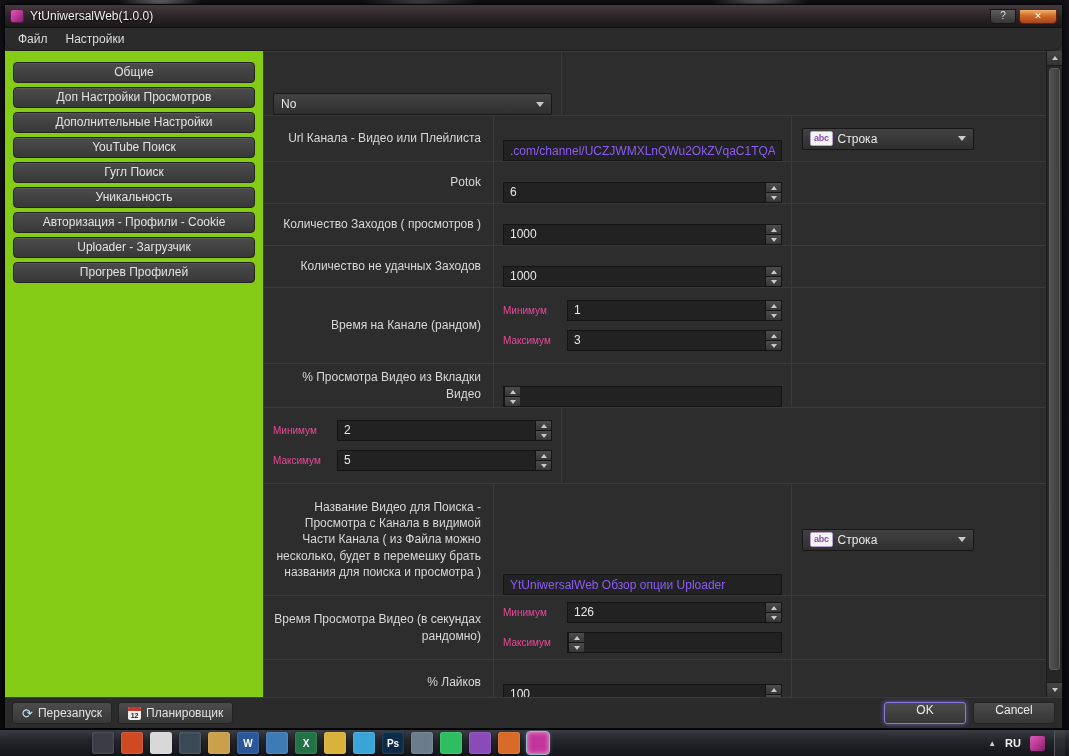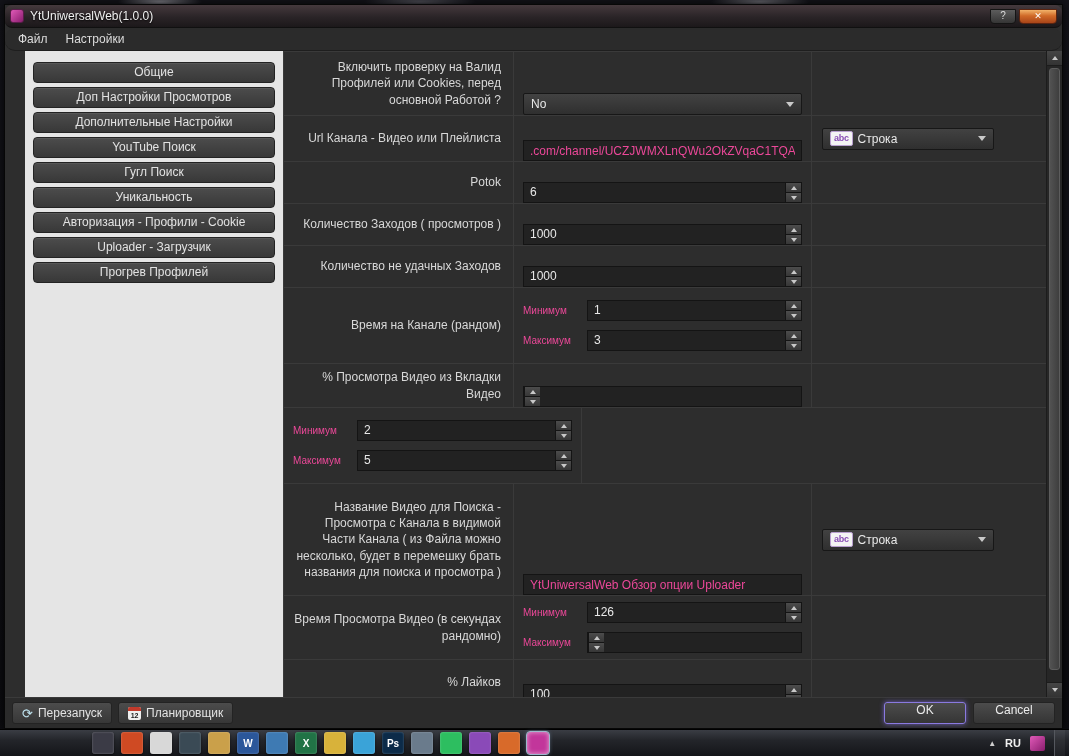--- a/index.html
+++ b/index.html
@@ -7,50 +7,50 @@
   .screen{position:relative;width:1069px;height:756px;overflow:hidden;
     background:
       radial-gradient(60px 10px at 160px 2px, rgba(220,220,230,.55), transparent 70%),
       radial-gradient(80px 10px at 420px 2px, rgba(200,200,215,.35), transparent 70%),
       radial-gradient(70px 10px at 760px 2px, rgba(215,215,225,.45), transparent 70%),
       linear-gradient(#14141a,#0c0c10);}
   
   .window{position:absolute;left:4px;top:4px;width:1059px;height:725px;background:#2d2d2d;
     border:1px solid #070707;box-shadow:0 0 10px rgba(0,0,0,.85);display:flex;flex-direction:column;}
   .titlebar{height:23px;display:flex;align-items:center;padding:0 5px;gap:6px;
-    background:linear-gradient(#45393d 0%,#2a2427 55%,#1c181a 100%);border-bottom:1px solid #101010;border-radius:7px;}
+    background:linear-gradient(#45393d 0%,#2a2427 55%,#1c181a 100%);border-bottom:1px solid #101010;}
   .app-ico{width:14px;height:14px;border-radius:3px;border:1px solid #5a1d4a;
     background:linear-gradient(135deg,#e05ab8,#8a1d6e);}
   .title-text{color:#f0f0f0;font-size:12px;text-shadow:0 1px 2px #000;}
   .tb-btns{margin-left:auto;display:flex;gap:3px;align-items:flex-start;}
   .tb-help{width:26px;height:15px;border:1px solid #141414;border-radius:0 0 4px 4px;color:#ddd;
     background:linear-gradient(#5c5c5c,#353535);font-size:10px;line-height:12px;text-align:center;cursor:default;}
   .tb-close{width:38px;height:15px;border:1px solid #5a2410;border-radius:0 0 4px 4px;color:#fff;
     background:linear-gradient(#f2b36a,#d06a28 45%,#a84418);font-size:9px;line-height:13px;text-align:center;cursor:default;}
   .menubar{height:23px;background:#2b2b2b;border-bottom:1px solid #1e1e1e;display:flex;align-items:center;padding:0 4px;border-radius:10px;}
   .menu-item{color:#dcdcdc;font-size:12px;padding:2px 9px;border-radius:2px;}
   
   .body{flex:1;display:flex;overflow:hidden;}
-  .sidebar{width:258px;padding-top:7px;background:#e5e5e5;margin-left:20px;}
+  .sidebar{width:258px;padding-top:7px;background:#84cc16;}
   .side-btn{display:block;margin:4px 8px;height:21px;line-height:19px;text-align:center;color:#e2e2e2;font-size:12px;
     background:linear-gradient(#4c4c4c,#383838);border:1px solid #232323;border-radius:4px;
     box-shadow:inset 0 1px 0 rgba(255,255,255,.07);}
   .form{flex:1;overflow:hidden;border-left:1px solid #3a3a3a;border-top:1px solid #3a3a3a;}
   .row{display:flex;border-bottom:1px solid #3a3a3a;}
   .h64{height:64px}.h46{height:46px}.h42{height:42px}.h76{height:76px}.h44{height:44px}.h112{height:112px}
   .col-label{width:230px;display:flex;align-items:center;justify-content:flex-end;
     padding:4px 12px 4px 6px;border-right:1px solid #3a3a3a;}
   .col-label span{color:#d8d8d8;font-size:12px;text-align:right;line-height:1.35;}
   .col-control{width:298px;display:flex;align-items:flex-end;padding:0 9px;border-right:1px solid #3a3a3a;}
   .col-control.mm{flex-direction:column;justify-content:center;gap:9px;}
   .mm-row{display:flex;align-items:center;width:100%;}
   .mm-label{width:64px;color:#ec4899;font-size:10px;}
   .col-extra{flex:1;display:flex;align-items:center;padding:0 10px;}
   
-  .txt{width:100%;height:21px;background:#222;border:1px solid #141414;color:#ec4899;font-size:12px;padding:0 6px;outline:none;}
+  .txt{width:100%;height:21px;background:#222;border:1px solid #141414;color:#8b5cf6;font-size:12px;padding:0 6px;outline:none;}
   .spin{flex:1;display:flex;height:21px;background:#222;border:1px solid #141414;align-items:stretch;}
   .spin-val{flex:1;color:#e8e8e8;font-size:12px;padding:2px 6px;overflow:hidden;white-space:nowrap;}
   .spin-btns{width:16px;display:flex;flex-direction:column;border-left:1px solid #141414;}
   .sb{flex:1;display:flex;align-items:center;justify-content:center;background:linear-gradient(#4c4c4c,#373737);}
   .sb + .sb{border-top:1px solid #141414;}
   .tri-up{width:0;height:0;border-left:3px solid transparent;border-right:3px solid transparent;border-bottom:4px solid #c9c9c9;}
   .tri-down{width:0;height:0;border-left:3px solid transparent;border-right:3px solid transparent;border-top:4px solid #c9c9c9;}
   .dropdown{display:flex;align-items:center;height:22px;width:100%;padding:0 7px;gap:5px;
     background:linear-gradient(#424242,#2f2f2f);border:1px solid #171717;border-radius:2px;color:#e8e8e8;font-size:12px;}
   .dropdown .dd-arrow{margin-left:auto;display:flex;align-items:center;}
@@ -125,23 +125,20 @@
         <span class="side-btn">Гугл Поиск</span>
         <span class="side-btn">Уникальность</span>
         <span class="side-btn">Авторизация - Профили - Cookie</span>
         <span class="side-btn">Uploader - Загрузчик</span>
         <span class="side-btn">Прогрев Профилей</span>
       </div>
 
       <div class="form">
 
         <div class="row h64">
-          <div class="col-label">
-              <span>Включить проверку на Валид Профилей или Cookies, перед основной Работой ?</span>
-            </div>
           <div class="col-control">
             <div class="dropdown">
               <span>No</span>
               <span class="dd-arrow">
                   <i class="tri-down"></i>
                 </span>
             </div>
           </div>
           <div class="col-extra"></div>
         </div>

